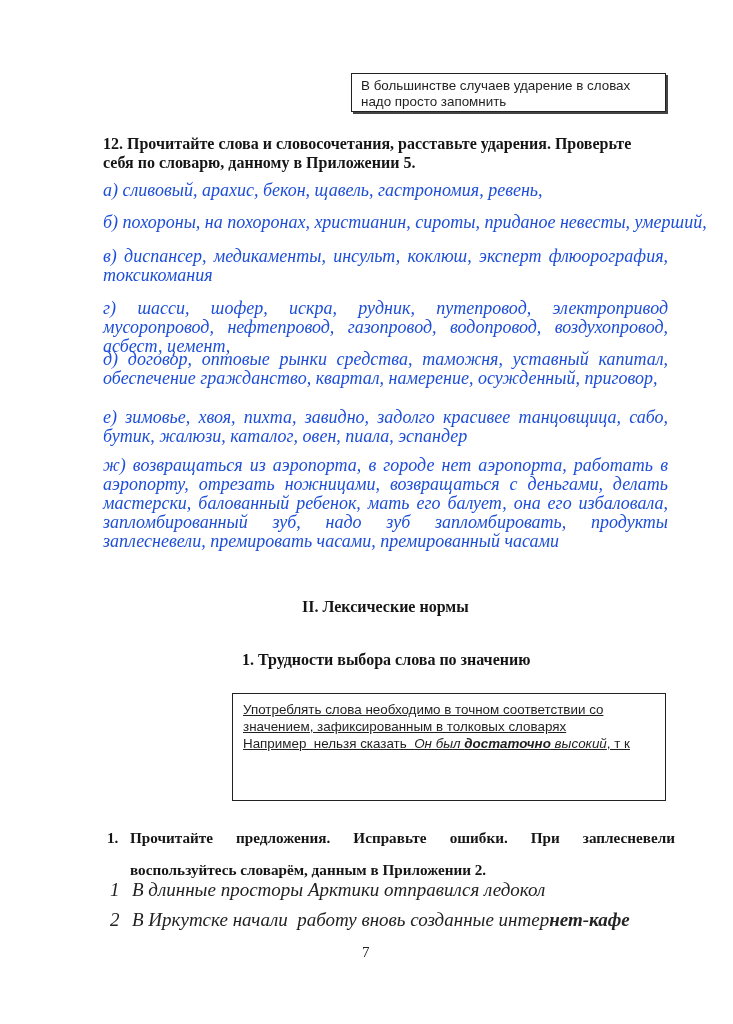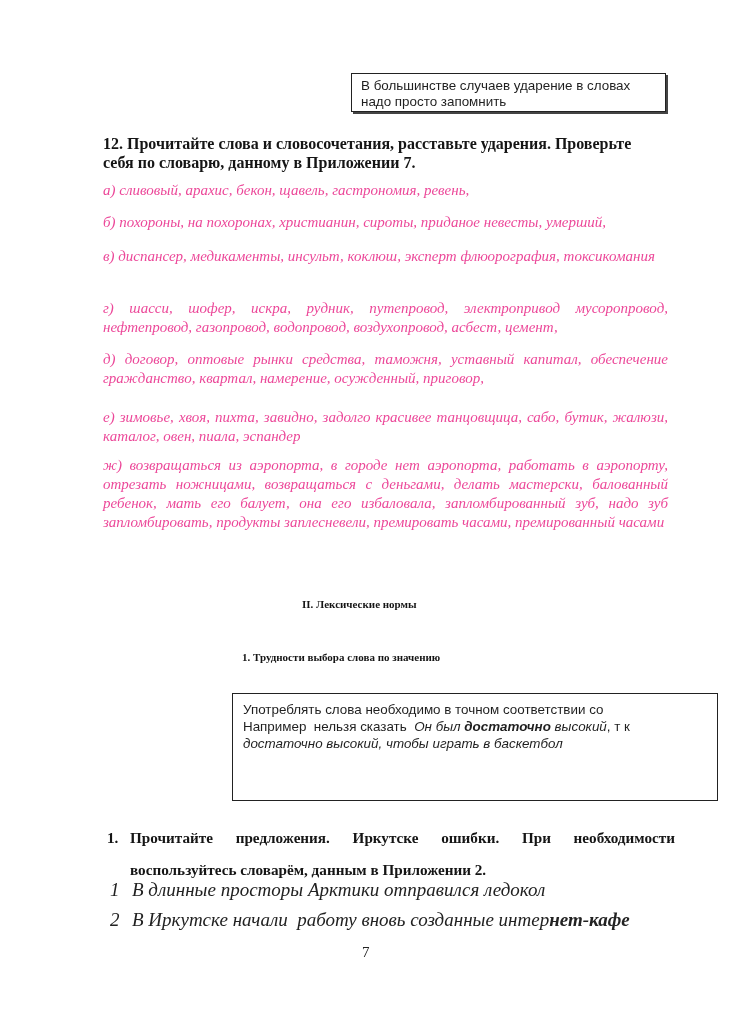--- a/index.html
+++ b/index.html
@@ -24,57 +24,58 @@
       color: #1f1f1f;
       box-sizing: border-box;
     }
     #box1 {
       left: 351px; top: 73px; width: 315px; height: 39px;
       font-size: 13.4px; line-height: 16px;
       padding: 4px 6px 16px 9px;
       box-shadow: 2px 2px 0 0 #444;
     }
     #box2 {
-      left: 232px; top: 693px; width: 486px; height: 108px;
+      left: 232px; top: 693px; width: 434px; height: 108px;
       font-size: 13.4px; line-height: 17px;
       padding: 7px 6px 0 10px;
+      text-decoration: underline;
     }
     .line { white-space: nowrap; }
     .ib { font-style: italic; font-weight: bold; }
     .i { font-style: italic; }
 
     .task-head {
       font-weight: bold;
       font-size: 16px;
       line-height: 19px;
       color: #151515;
     }
     #task12 { left: 103px; top: 134px; width: 580px; }
 
     .item {
       font-style: italic;
-      font-size: 15px;
+      font-size: 18px;
       line-height: 19px;
-      color: #ec4899;
+      color: #1d4ed8;
       text-align: justify;
       text-align-last: left;
       width: 565px;
       left: 103px;
     }
     #item-a { top: 181px; }
     #item-b { top: 213px; }
     #item-v { top: 247px; }
     #item-g { top: 299px; }
     #item-d { top: 350px; }
     #item-e { top: 408px; }
     #item-zh { top: 456px; }
 
     .section-title {
       font-weight: bold;
-      font-size: 11px;
+      font-size: 16px;
       color: #151515;
       white-space: nowrap;
     }
     #sec-title { left: 302px; top: 598px; }
     #subsec-title { left: 242px; top: 651px; }
 
     #task1 {
       left: 107px; top: 822px; width: 568px;
       font-weight: bold; font-size: 15.2px; line-height: 32px; color: #151515;
     }
@@ -96,44 +97,44 @@
 </head>
 <body>
 
 <div id="box1" class="abs note-box">
   <div class="line">В большинстве случаев ударение в словах</div>
   <div class="line">надо просто запомнить</div>
 </div>
 
 <div id="task12" class="abs task-head">
   <div style="white-space:nowrap;">12. Прочитайте слова и словосочетания, расставьте ударения. Проверьте</div>
-  <div style="white-space:nowrap;">себя по словарю, данному в Приложении 7.</div>
+  <div style="white-space:nowrap;">себя по словарю, данному в Приложении 5.</div>
 </div>
 
 <div id="item-a" class="abs item">а) сливовый, арахис, бекон, щавель, гастрономия, ревень,</div>
 <div id="item-b" class="abs item" style="white-space:nowrap;">б) похороны, на похоронах, христианин, сироты, приданое невесты, умерший,</div>
 <div id="item-v" class="abs item">в) диспансер, медикаменты, инсульт, коклюш, эксперт флюорография, токсикомания</div>
 <div id="item-g" class="abs item">г) шасси, шофер, искра, рудник, путепровод, электропривод мусоропровод, нефтепровод, газопровод, водопровод, воздухопровод, асбест, цемент,</div>
 <div id="item-d" class="abs item">д) договор, оптовые рынки средства, таможня, уставный капитал, обеспечение гражданство, квартал, намерение, осужденный, приговор,</div>
 <div id="item-e" class="abs item">е) зимовье, хвоя, пихта, завидно, задолго красивее танцовщица, сабо, бутик, жалюзи, каталог, овен, пиала, эспандер</div>
 <div id="item-zh" class="abs item">ж) возвращаться из аэропорта, в городе нет аэропорта, работать в аэропорту, отрезать ножницами, возвращаться с деньгами, делать мастерски, балованный ребенок, мать его балует, она его избаловала, запломбированный зуб, надо зуб запломбировать, продукты заплесневели, премировать часами, премированный часами</div>
 
 <div id="sec-title" class="abs section-title">II. Лексические нормы</div>
 <div id="subsec-title" class="abs section-title">1.  Трудности выбора слова по значению</div>
 
 <div id="box2" class="abs note-box">
   <div class="line">Употреблять слова необходимо в точном соответствии со</div>
+  <div class="line">значением, зафиксированным в толковых словарях</div>
   <div class="line"><span style="white-space:pre;">Например  нельзя сказать  </span><span class="i" style="white-space:pre;">Он был </span><span class="ib">достаточно</span><span class="i" style="white-space:pre;"> высокий</span><span style="white-space:pre;">, т к</span></div>
-  <div class="line i">достаточно высокий, чтобы играть в баскетбол</div>
 </div>
 
 <div id="task1" class="abs">
   <span class="num">1.</span>
   <div class="body">
-    <div class="l1">Прочитайте предложения. Иркутске ошибки. При необходимости</div>
+    <div class="l1">Прочитайте предложения. Исправьте ошибки. При заплесневели</div>
     <div style="white-space:nowrap;">воспользуйтесь словарём, данным в Приложении 2.</div>
   </div>
 </div>
 
 <div id="sent1" class="abs sent">
   <span class="n">1</span><span>В длинные просторы Арктики отправился ледокол</span>
 </div>
 <div id="sent2" class="abs sent">
   <span class="n">2</span><span style="white-space:pre;">В Иркутске начали  работу вновь созданные интер</span><span style="font-weight:bold;">нет-кафе</span>
 </div>

